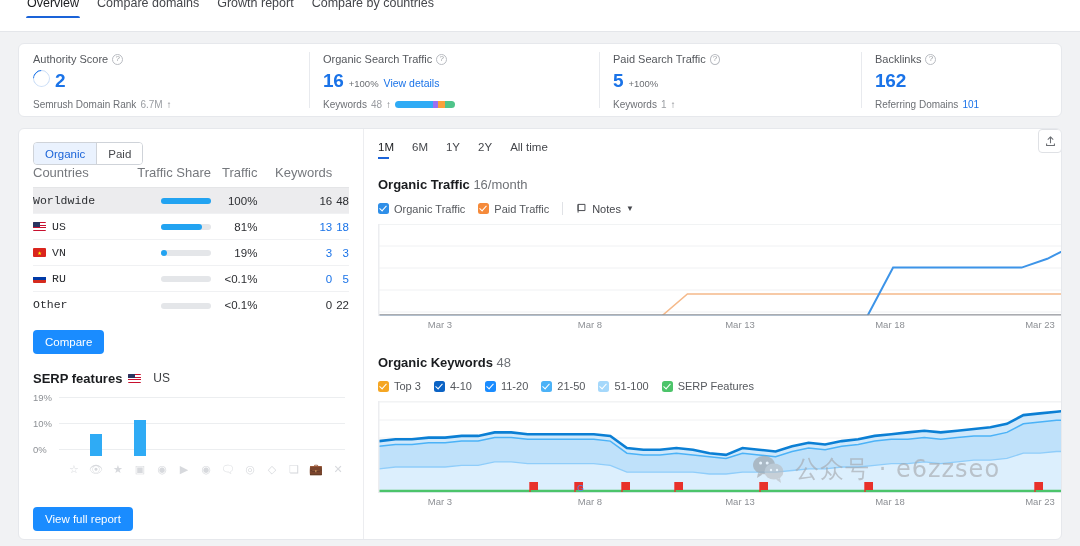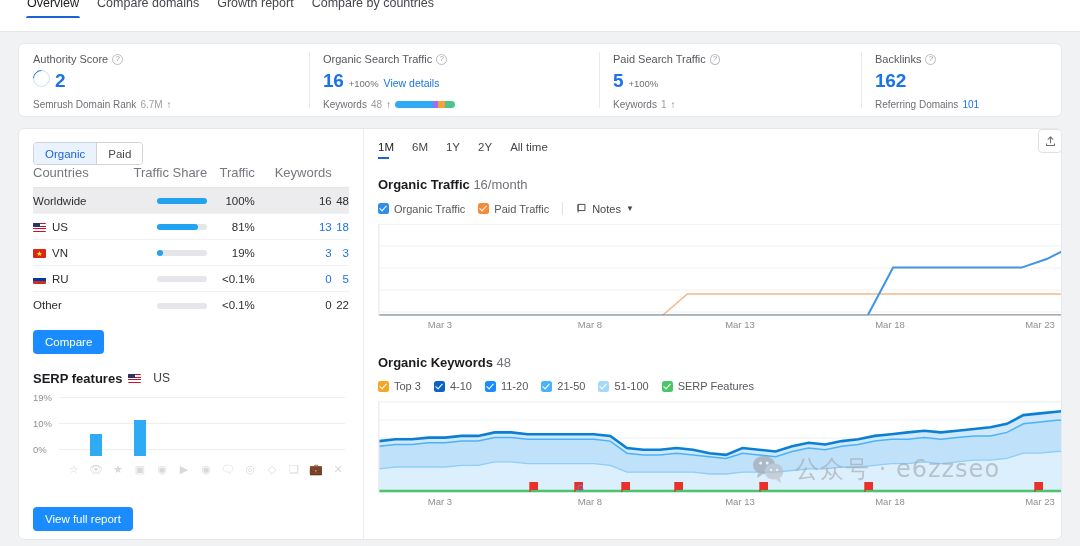--- a/index.html
+++ b/index.html
@@ -82,21 +82,21 @@
   .sec-title { font-size: 13.5px; font-weight: 700; color: #1a1c1f; margin: 14px 0 9px 0; }
 
   table.ctab { width: 100%; border-collapse: collapse; }
   table.ctab th {
     font-size: 13px; font-weight: 400; color: #75787d; text-align: right;
     padding: 0 0 7px 0;
   }
   table.ctab th.l { text-align: left; }
   table.ctab td { font-size: 11.5px; color: #2c2e32; padding: 0; height: 26px; border-top: 1px solid #f0f1f3; }
   table.ctab tr.hl td { background: #ececee; border-top: 1px solid #e4e5e7; }
-  td.cty { text-align: left; padding-left: 4px; }
+  td.cty { text-align: left; padding-left: 4px; font-family: Liberation Mono, monospace; }
   td.num { text-align: right; }
   td.num.lk { color: #1a73e8; }
   td.share { text-align: right; padding-right: 8px; color: #5b5e63; font-size: 11.5px; }
   .tbar { display: inline-block; width: 50px; height: 6px; border-radius: 4px; background: #e4e6e9; position: relative; vertical-align: middle; }
   .tbar i { position: absolute; left: 0; top: 0; bottom: 0; background: #22a3f1; border-radius: 4px; }
   .flag { display: inline-block; width: 13px; height: 9px; border-radius: 1px; vertical-align: -1px; margin-right: 6px; overflow: hidden; position: relative; }
 
   .btn-blue {
     background: #1a8cff; color: #fff; font-size: 11.5px; border: none; border-radius: 4px;
     padding: 6px 12px; cursor: pointer; font-family: inherit;

